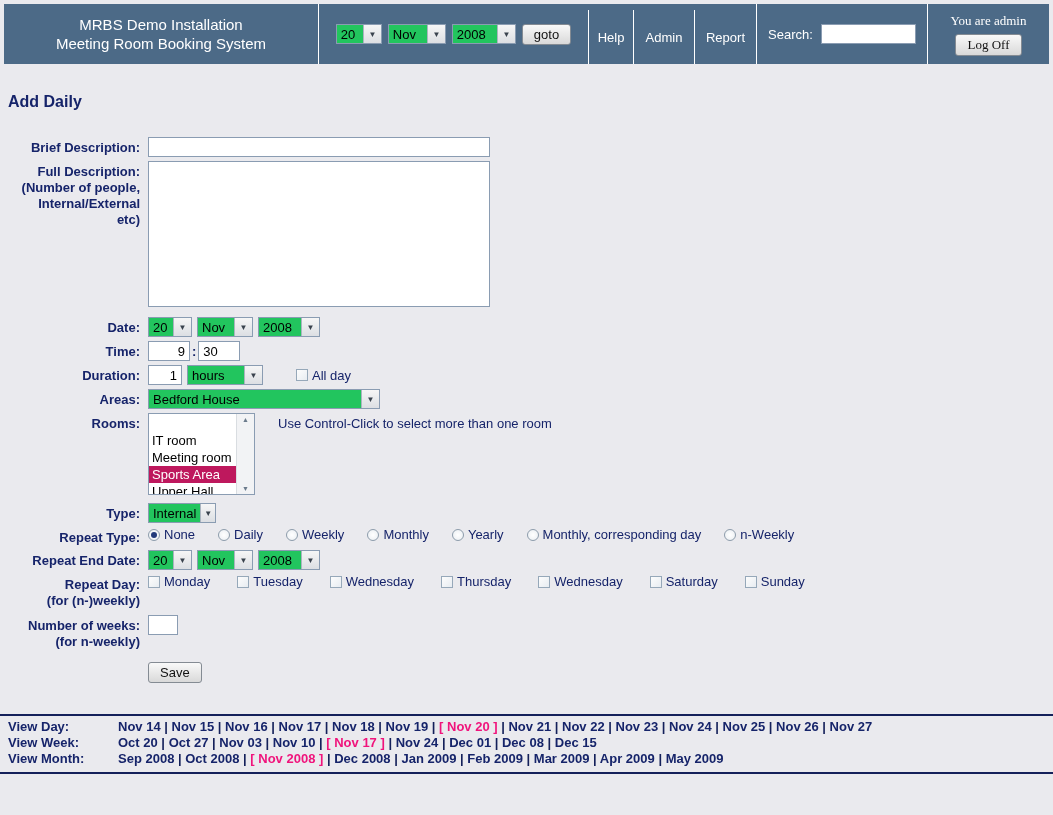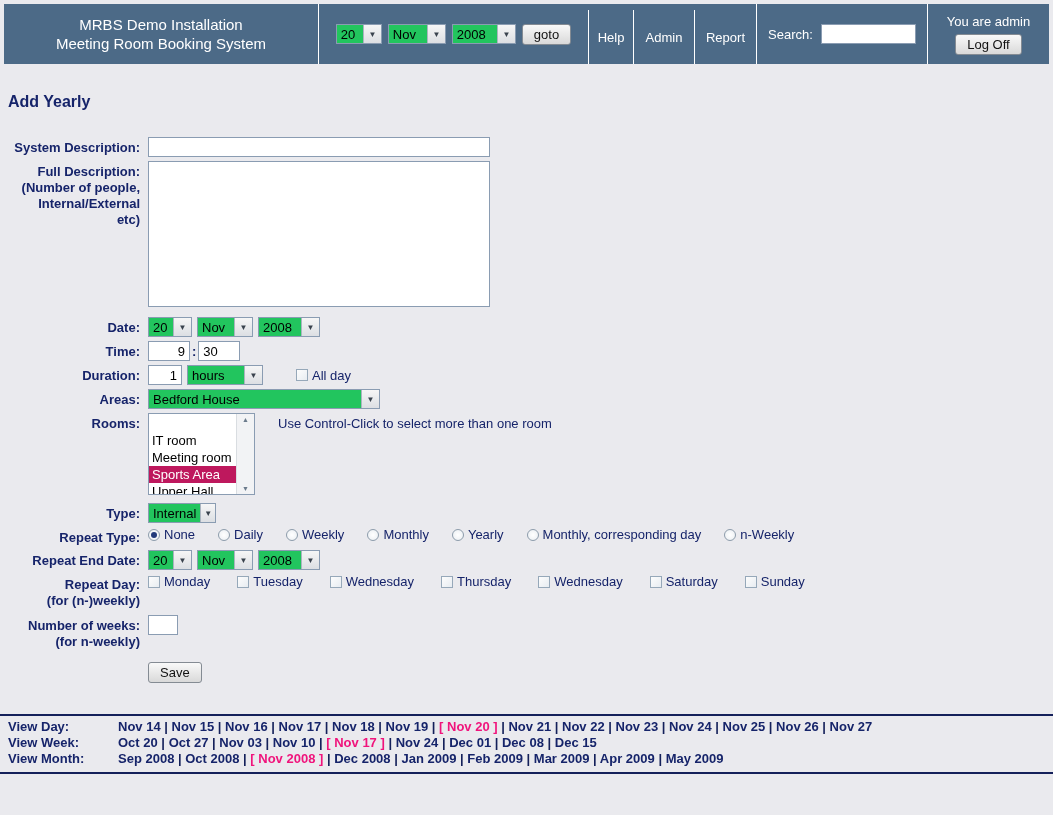--- a/index.html
+++ b/index.html
@@ -22,21 +22,21 @@
     display:flex; align-items:center; justify-content:center;
     border-left:1px solid #fff; box-sizing:border-box; padding:0 8px;
   }
   .bcell:first-child { border-left:none; }
   .title-cell { width:314px; flex-direction:column; line-height:19px; font-size:15px; text-align:center; }
   .goto-cell { width:270px; gap:6px; }
   .help-cell { width:45px; }
   .admin-cell { width:61px; }
   .report-cell { width:62px; }
   .search-cell { flex:1; gap:8px; }
-  .who-cell { width:122px; flex-direction:column; gap:5px; }
+  .who-cell { width:122px; flex-direction:column; gap:5px;font-family:Liberation Serif, serif; }
   .blink { cursor:pointer;margin-top:6px; }
 
   
   .sel {
     display:inline-flex; align-items:center; height:20px; box-sizing:border-box;
     background:#22c55e; border:1px solid #8A9CB2; color:#000; font-size:13px;
     vertical-align:middle;
   }
   .sel .txt { padding:0 4px; white-space:nowrap; }
   .sel .arr {
@@ -145,26 +145,26 @@
     <div class="bcell search-cell">
       <span>Search:</span>
       <input class="ti" style="width: 95px;" value="">
     </div>
     <div class="bcell who-cell">
       <span>You are admin</span>
       <button class="btn">Log Off</button>
     </div>
   </header>
 
-  <h1 class="page-title">Add Yearly</h1>
+  <h1 class="page-title">Add Daily</h1>
 
   <div class="form">
 
     <div class="frow">
-      <div class="flabel">System Description:</div>
+      <div class="flabel">Brief Description:</div>
       <div class="fctl">
         <input class="ti" style="width: 342px;" value="">
       </div>
     </div>
 
     <div class="frow" style="margin-bottom:10px">
       <div class="flabel">
         <div>Full Description:</div>
         <div>(Number of people,</div>
         <div>Internal/External</div>

